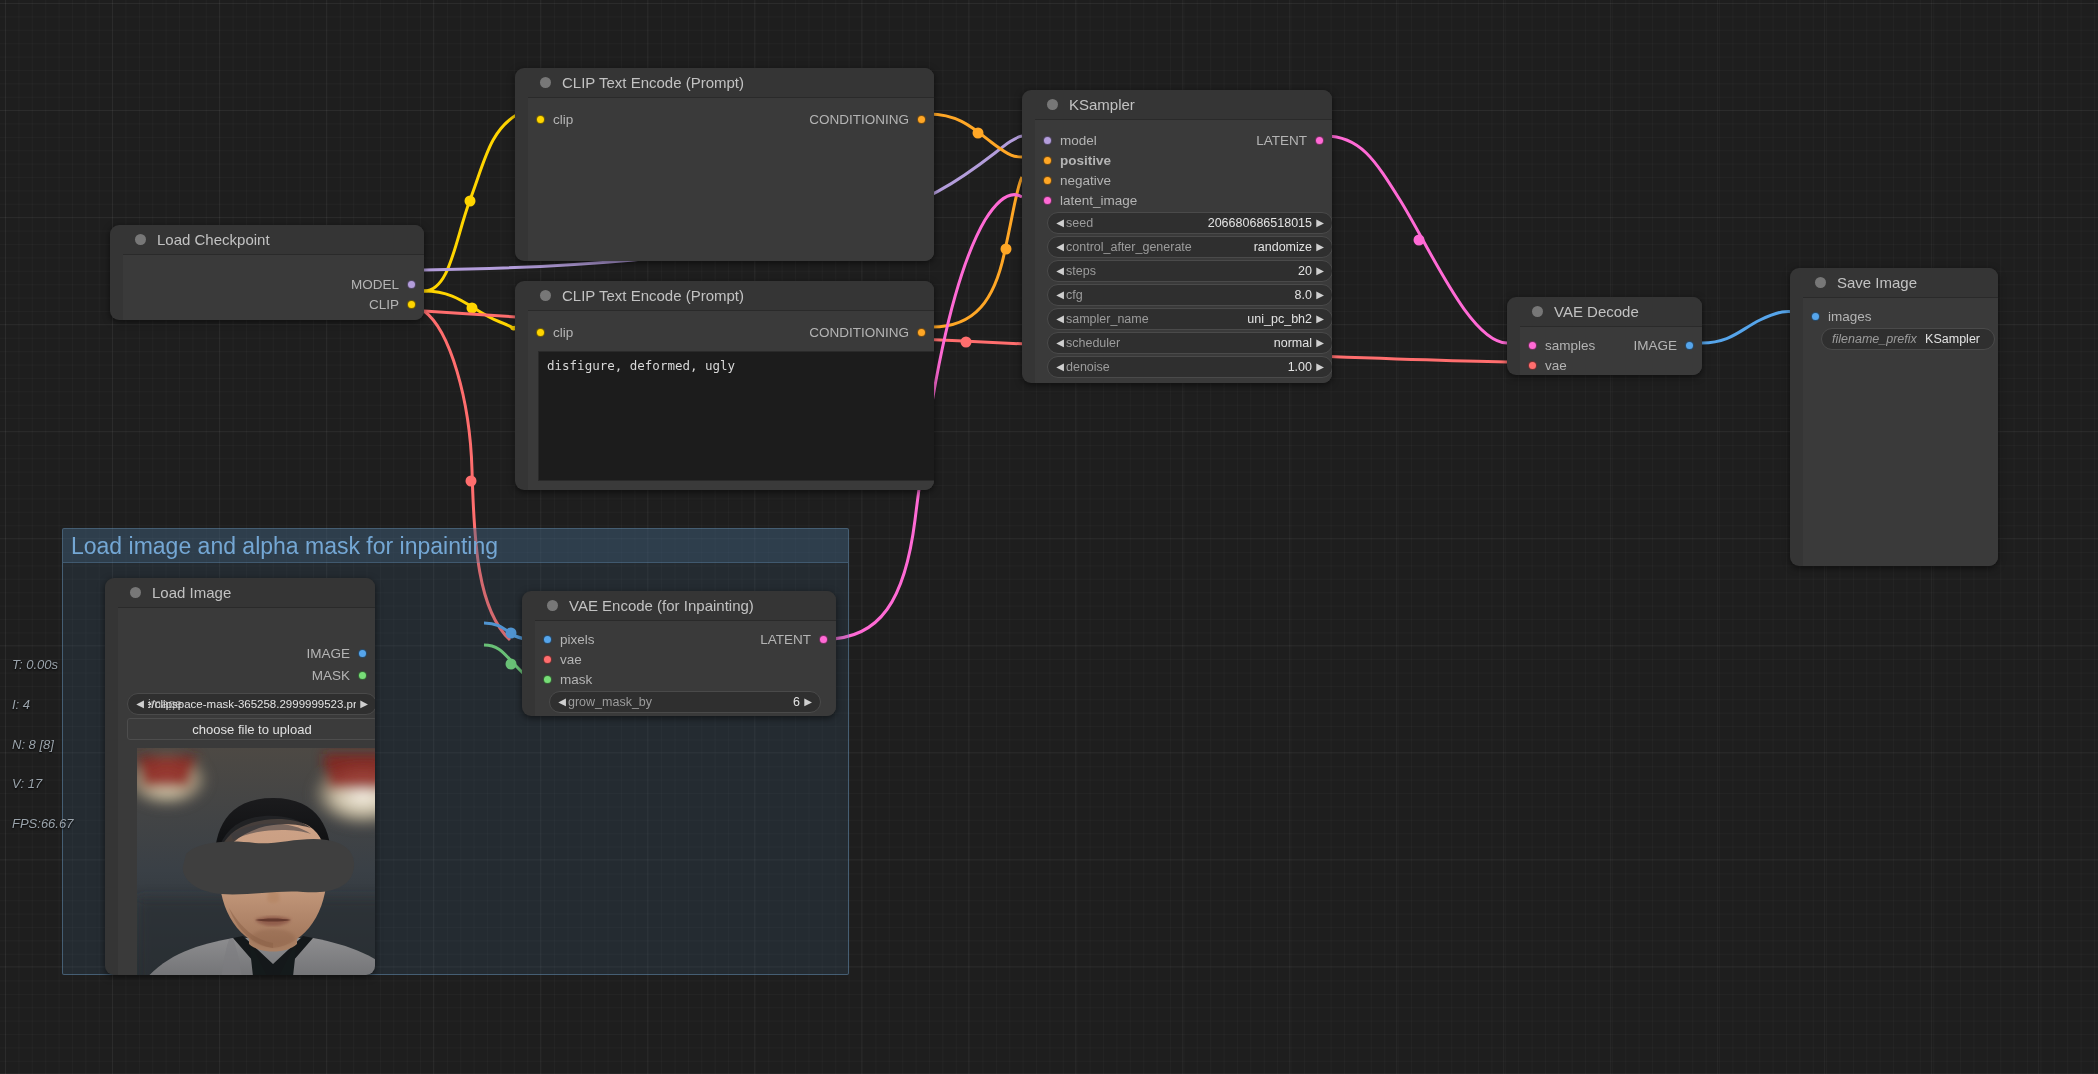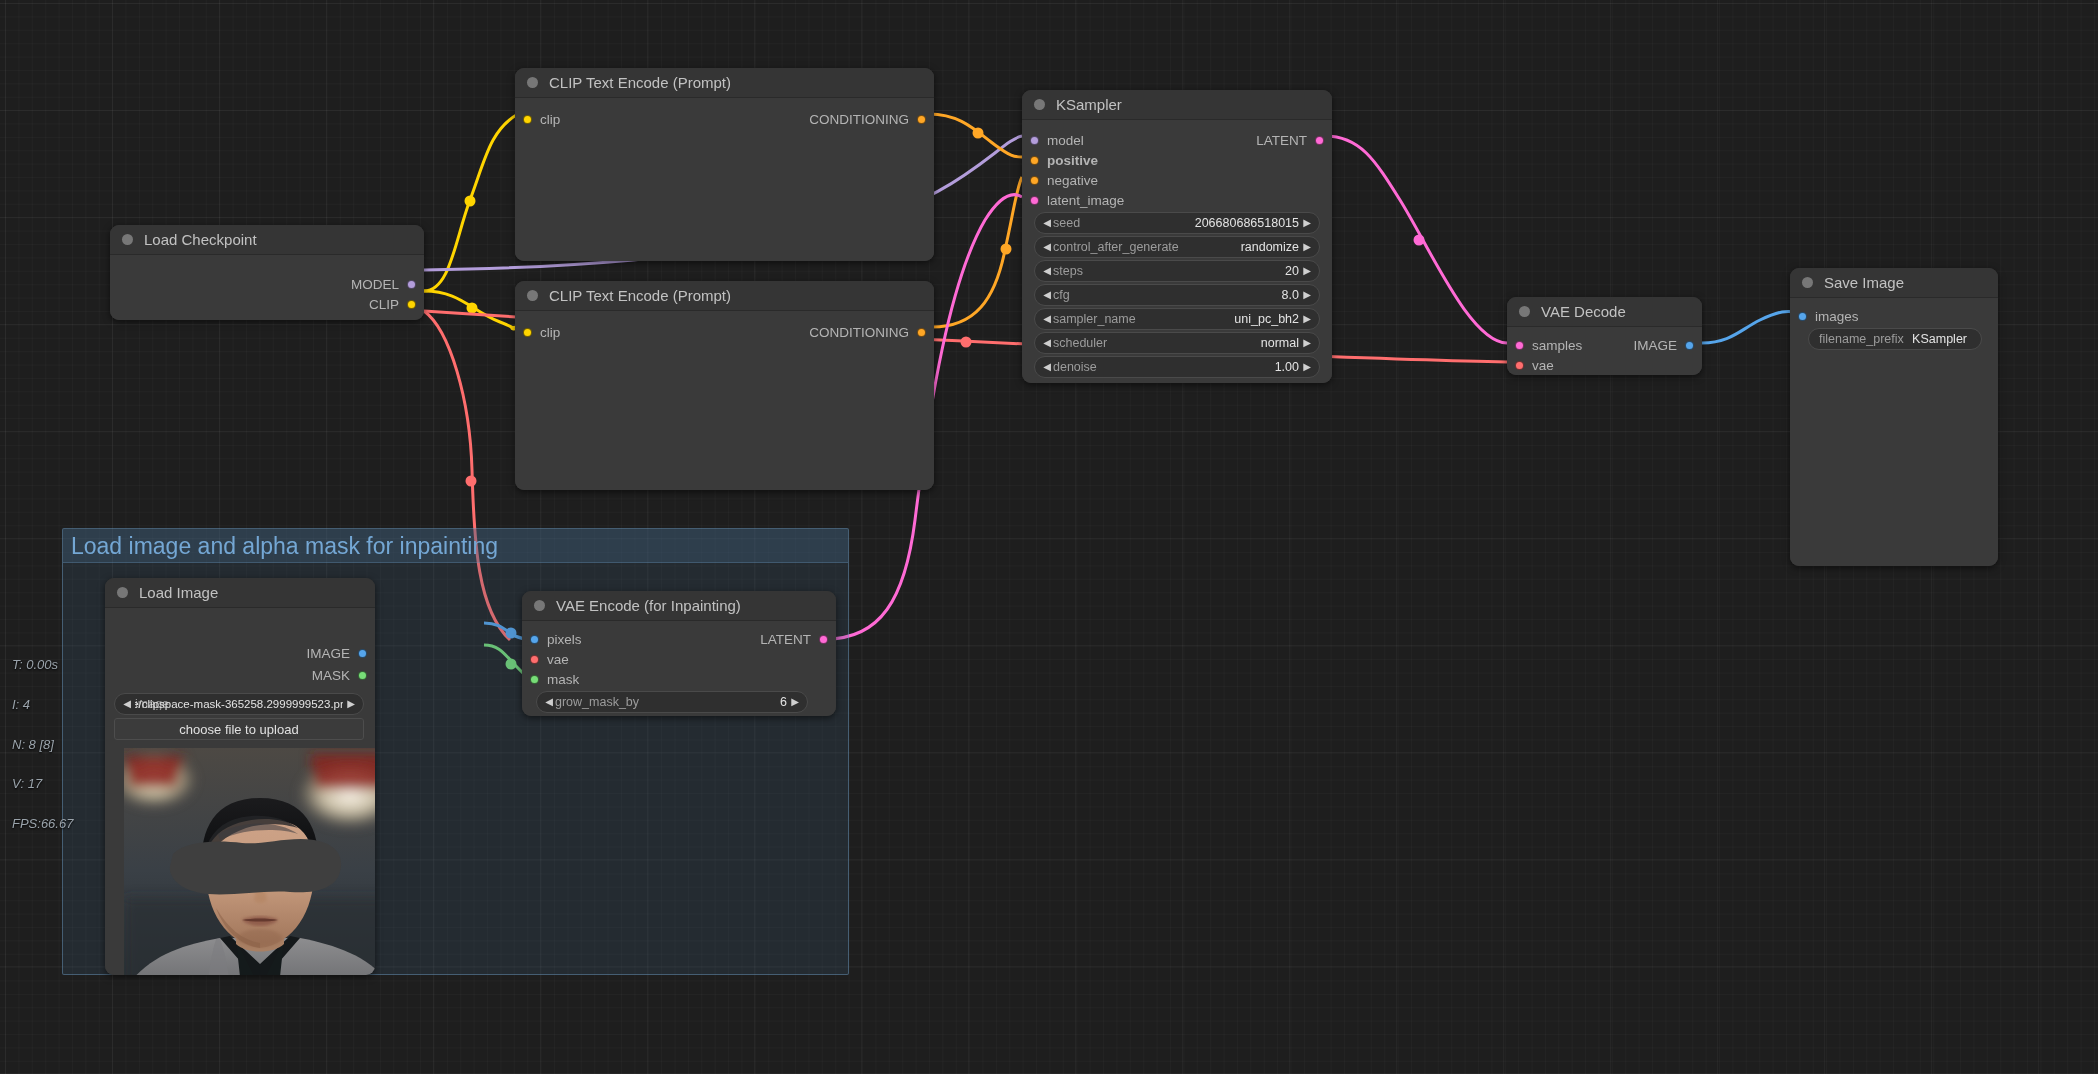--- a/index.html
+++ b/index.html
@@ -59,20 +59,21 @@
   }
 
   
   .node {
     position: absolute;
     background: #353535;
     border-radius: 9px;
     box-sizing: border-box;
     box-shadow: 0 2px 7px rgba(0,0,0,0.55);
     overflow: hidden;
+    padding-left: 13px;
   }
   .node-header {
     height: 30px;
     background: #353535;
     border-bottom: 1px solid #2a2a2a;
     display: flex;
     align-items: center;
     padding-left: 12px;
     box-sizing: border-box;
   }
@@ -313,20 +314,21 @@
   </div>
   <div class="node-body">
     <div class="slot in" style="top:12px;">
       <span class="slot-dot" style="background:#ffd500;"></span>
       <span class="slot-label">clip</span>
     </div>
     <div class="slot out" style="top:12px;">
       <span class="slot-dot" style="background:#ffa726;"></span>
       <span class="slot-label">CONDITIONING</span>
     </div>
+    <div class="textarea" style="left:10px; top:40px; width:399px; height:130px;">disfigure, deformed, ugly</div>
   </div>
 </div>
 
 <div class="node" style="left:1022px; top:90px; width:310px; height:293px;">
   <div class="node-header">
     <div class="node-dot"></div>
     <div class="node-title">KSampler</div>
   </div>
   <div class="node-body">
     <div class="slot in" style="top:11px;">
@@ -420,21 +422,21 @@
   <div class="node-header">
     <div class="node-dot"></div>
     <div class="node-title">Save Image</div>
   </div>
   <div class="node-body">
     <div class="slot in" style="top:9px;">
       <span class="slot-dot" style="background:#56a5eb;"></span>
       <span class="slot-label">images</span>
     </div>
     <div class="widget" style="left:18px; top:30px; width:174px;">
-      <span class="widget-name" style="padding-left:4px;">filename_prefix</span>
+      <span class="widget-name" style="padding-left:4px;font-style:italic;">filename_prefix</span>
       <span class="widget-value" style="padding-right:8px;">KSampler</span>
     </div>
   </div>
 </div>
 
 <div class="node" style="left:105px; top:578px; width:270px; height:397px;">
   <div class="node-header">
     <div class="node-dot"></div>
     <div class="node-title">Load Image</div>
   </div>

